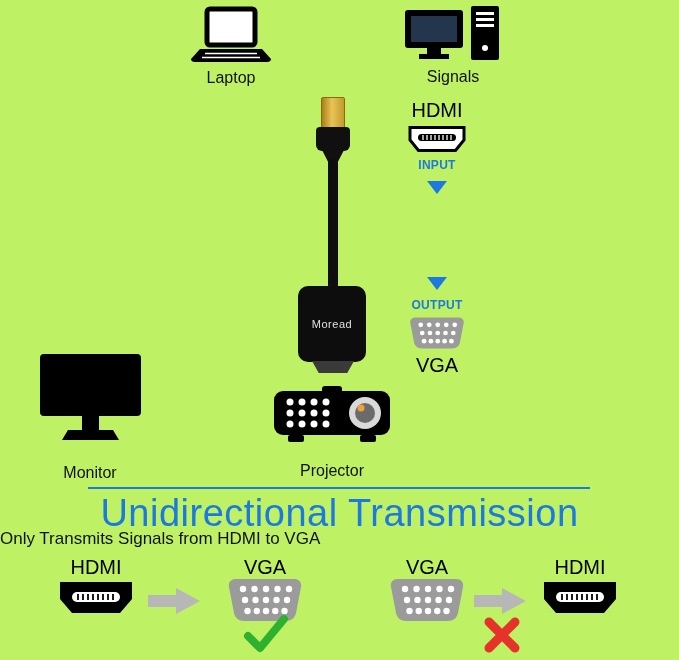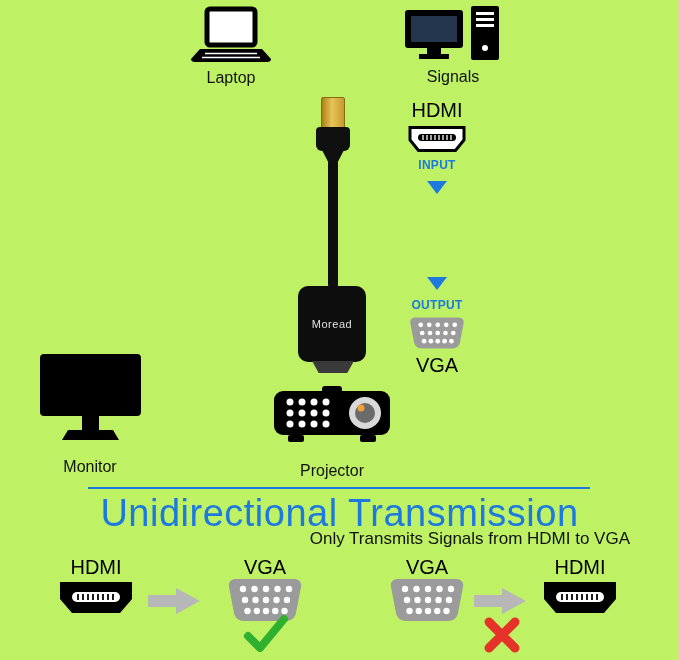--- a/index.html
+++ b/index.html
@@ -15,21 +15,21 @@
   .canvas{position:relative;width:679px;height:660px;background:#bef264;overflow:hidden;margin:0 auto;}
   .abs{position:absolute;}
   .col{display:flex;flex-direction:column;align-items:center;}
   .device-label{font-size:16px;color:#111;text-align:center;}
   .port-label{font-size:20px;font-weight:400;color:#000;text-align:center;}
   .blue-label{font-size:12px;font-weight:bold;color:var(--blue);letter-spacing:.3px;text-align:center;}
   .tv-box{width:98px;height:64px;border:4px solid #000;display:flex;align-items:center;justify-content:center;background:#fff;}
   .tv-text{font-size:30px;font-weight:500;letter-spacing:1px;color:#000;}
   .divider{background:var(--blue);height:2px;}
   .banner-title{width:679px;text-align:center;font-size:38px;font-weight:400;color:var(--blue);letter-spacing:.5px;}
-  .banner-sub{width:630px;text-align:right;font-size:17px;color:#111;}
+  .banner-sub{width:630px;text-align:left;font-size:17px;color:#111;}
   .gold{background:linear-gradient(90deg,#ab7f19,#e8c457 45%,#c49a2c);border:1px solid #8a6a14;border-radius:2px;}
   .plug-housing{background:#101010;border-radius:4px 4px 6px 6px;}
   .taper{background:#101010;clip-path:polygon(0 0,100% 0,72% 100%,28% 100%);}
   .cable{background:#0e0e0e;border-radius:5px;}
   .adapter-body{background:#0d0d0d;border-radius:10px;display:flex;align-items:center;justify-content:center;}
   .brand{color:#e0e0e0;font-size:11px;letter-spacing:.5px;}
   .vga-port{background:#3a3a3a;clip-path:polygon(0 0,100% 0,84% 100%,16% 100%);}
 </style>
 </head>
 <body>
@@ -119,21 +119,21 @@
     </svg>
     <div class="port-label" style="margin-top:4px">VGA</div>
   </div>
 
   <div class="abs col" style="left:35px;top:352px;width:110px;">
     <svg width="105" height="92" viewBox="0 0 105 92">
       <rect x="2" y="2" width="101" height="62" rx="4" fill="#000"></rect>
       <rect x="44" y="64" width="17" height="14" fill="#000"></rect>
       <path d="M30 78 H75 L81 88 H24 Z" fill="#000"></path>
     </svg>
-    <div class="device-label" style="margin-top:14px">Monitor</div>
+    <div class="device-label" style="margin-top:20px">Monitor</div>
   </div>
 
   <div class="abs col" style="left:268px;top:386px;width:128px;">
     <svg width="120" height="60" viewBox="0 0 120 60">
       <rect x="50" y="0" width="20" height="8" rx="3" fill="#000"></rect>
       <rect x="2" y="5" width="116" height="44" rx="9" fill="#000"></rect>
       <circle cx="93" cy="27" r="16" fill="#d9d9d9"></circle>
       <circle cx="93" cy="27" r="10" fill="#6b6b6b"></circle>
       <circle cx="89" cy="22" r="3.5" fill="#f0a13a"></circle>
       <g fill="#fff">

